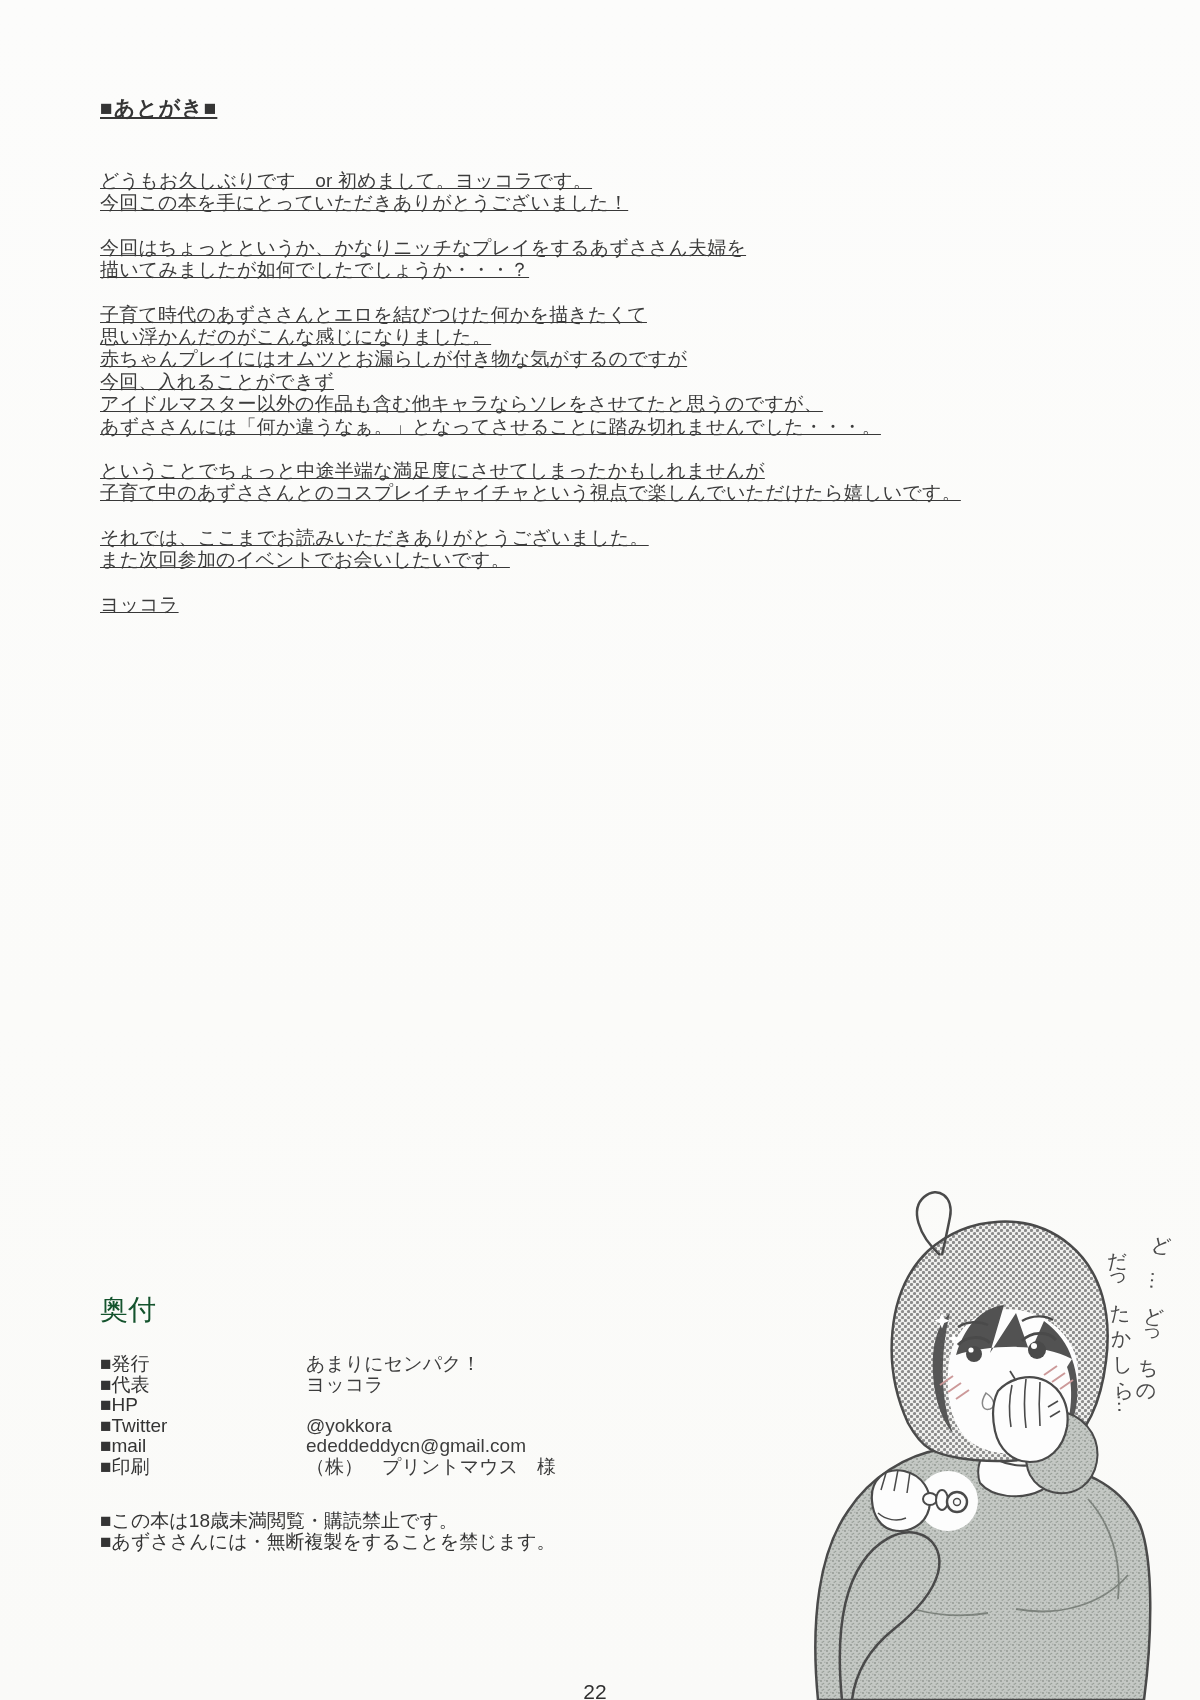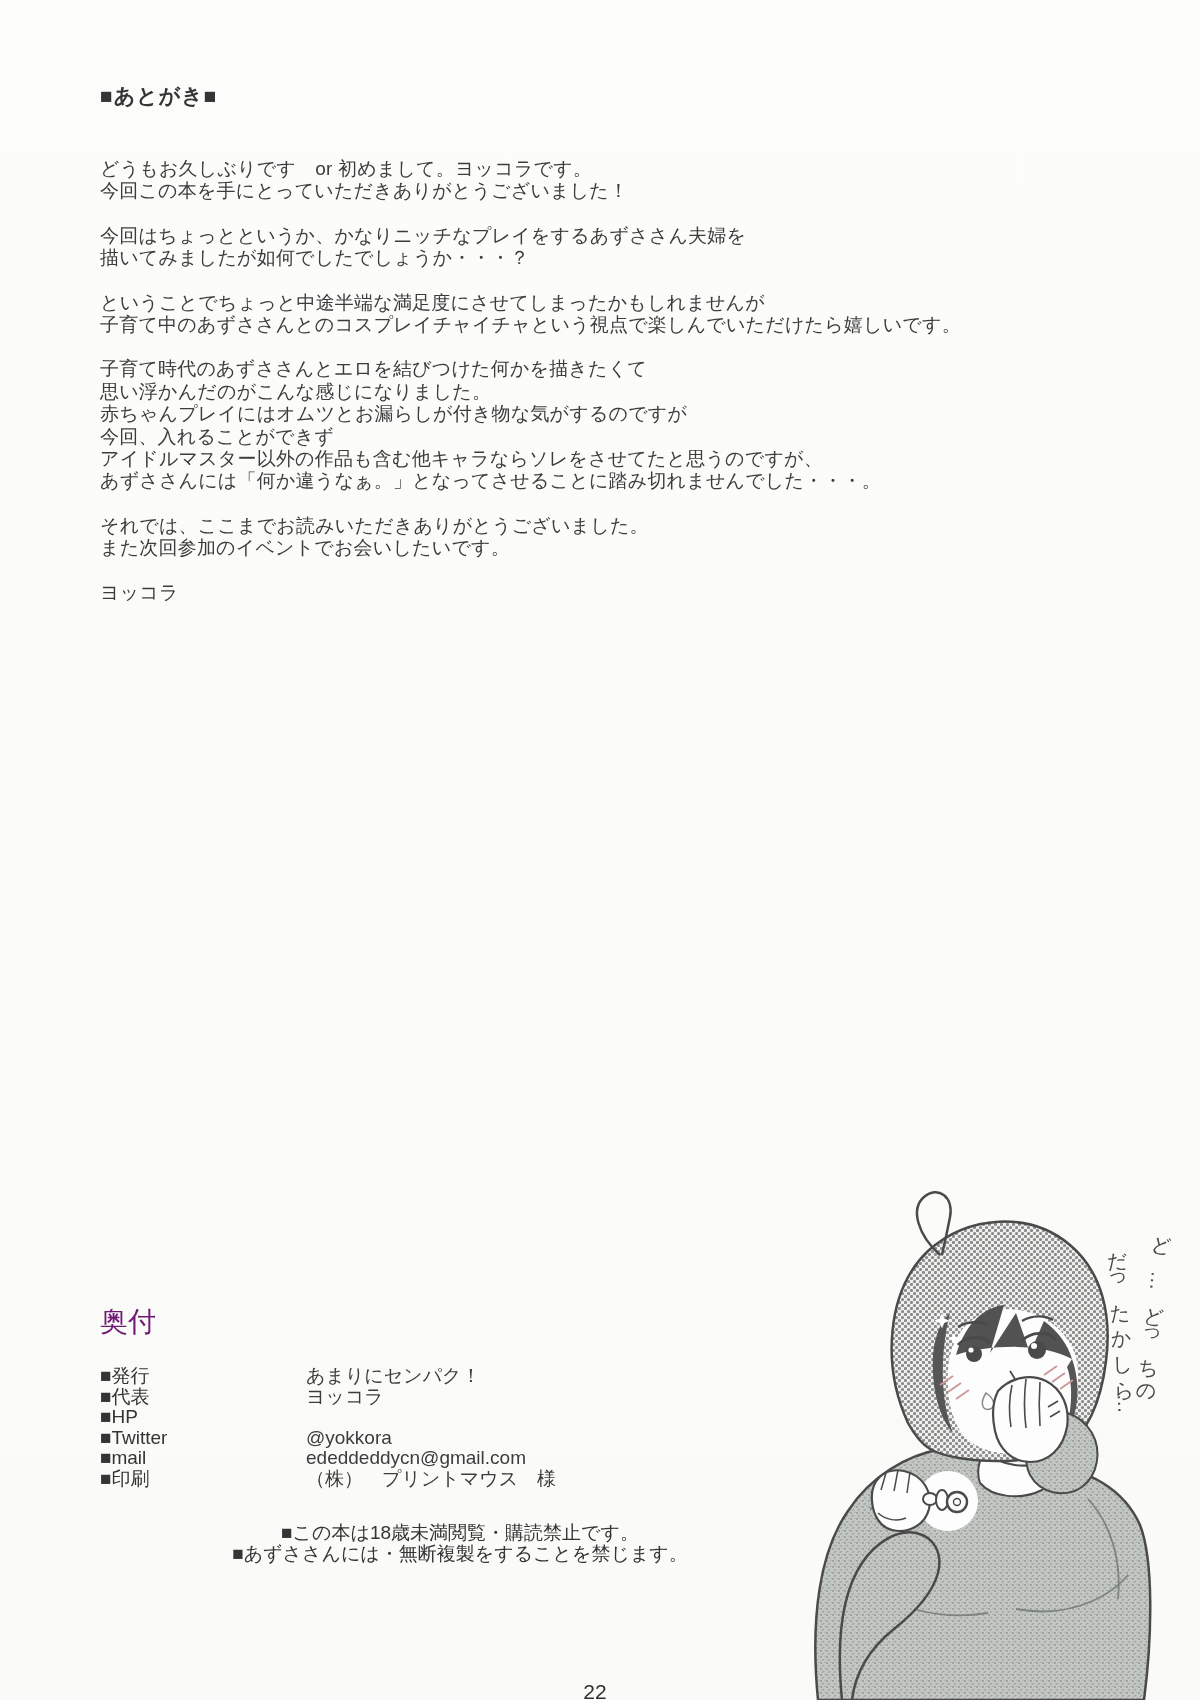--- a/index.html
+++ b/index.html
@@ -5,39 +5,39 @@
   html,body{margin:0;padding:0;}
   body{
     width:1200px;height:1700px;position:relative;overflow:hidden;
     background:linear-gradient(180deg,#fcfcfb 0%,#fbfbf9 60%,#fafaf8 100%);
     font-family:"Liberation Sans","DejaVu Sans",sans-serif;
     color:#383838;
   }
   .page{position:absolute;inset:0;}
 
   
-  .afterword{position:absolute;left:100px;top:84px;width:990px;}
+  .afterword{position:absolute;left:100px;top:96px;width:990px;text-decoration:underline;}
   .aw-heading{
     font-size:21px;font-weight:600;letter-spacing:1px;
     margin:0 0 50px 0;line-height:24px;color:#353535;
   }
   .aw-body p{
     margin:9px 0 22px 0;font-size:19px;line-height:22.4px;
     white-space:pre-line;letter-spacing:0.2px;color:#3c3c3c;
   }
   .aw-body p.sig{margin-top:14px;}
 
   
   .colophon{position:absolute;left:100px;top:1292px;width:720px;}
-  .co-heading{font-size:28px;font-weight:500;margin:16px 0 30px 0;line-height:28px;color:#701a75;}
+  .co-heading{font-size:28px;font-weight:500;margin:4px 0 30px 0;line-height:28px;color:#14532d;}
   .co-rows{display:flex;flex-direction:column;}
   .co-row{display:flex;font-size:19px;line-height:20.6px;}
   .co-row .lbl{width:206px;flex:0 0 206px;color:#343434;}
   .co-row .val{flex:1;color:#3c3c3c;}
-  .co-notices{margin-top:32px;text-align:center;}
+  .co-notices{margin-top:32px;}
   .co-notices p{margin:0;font-size:19px;line-height:21.5px;color:#343434;}
 
   
   .chara{position:absolute;left:790px;top:1115px;width:380px;height:585px;}
   .speech{
     position:absolute;writing-mode:vertical-rl;font-size:20px;
     letter-spacing:3px;color:#4a4a4a;line-height:26px;
   }
   .speech-r{left:1142px;top:1222px;transform:rotate(6deg);}
   .speech-l{left:1108px;top:1238px;transform:rotate(-3deg);}
@@ -53,28 +53,28 @@
 
 <div class="page">
 
   <section class="afterword">
     <h1 class="aw-heading">■あとがき■</h1>
     <div class="aw-body">
       <p>どうもお久しぶりです　or 初めまして。ヨッコラです。
 今回この本を手にとっていただきありがとうございました！</p>
       <p>今回はちょっとというか、かなりニッチなプレイをするあずささん夫婦を
 描いてみましたが如何でしたでしょうか・・・？</p>
-      <p>ということでちょっと中途半端な満足度にさせてしまったかもしれませんが
-子育て中のあずささんとのコスプレイチャイチャという視点で楽しんでいただけたら嬉しいです。</p>
       <p>子育て時代のあずささんとエロを結びつけた何かを描きたくて
 思い浮かんだのがこんな感じになりました。
 赤ちゃんプレイにはオムツとお漏らしが付き物な気がするのですが
 今回、入れることができず
 アイドルマスター以外の作品も含む他キャラならソレをさせてたと思うのですが、
 あずささんには「何か違うなぁ。」となってさせることに踏み切れませんでした・・・。</p>
+      <p>ということでちょっと中途半端な満足度にさせてしまったかもしれませんが
+子育て中のあずささんとのコスプレイチャイチャという視点で楽しんでいただけたら嬉しいです。</p>
       <p>それでは、ここまでお読みいただきありがとうございました。
 また次回参加のイベントでお会いしたいです。</p>
       <p class="sig">ヨッコラ</p>
     </div>
   </section>
 
   <section class="colophon">
     <h2 class="co-heading">奥付</h2>
     <div class="co-rows">
       <div class="co-row">

